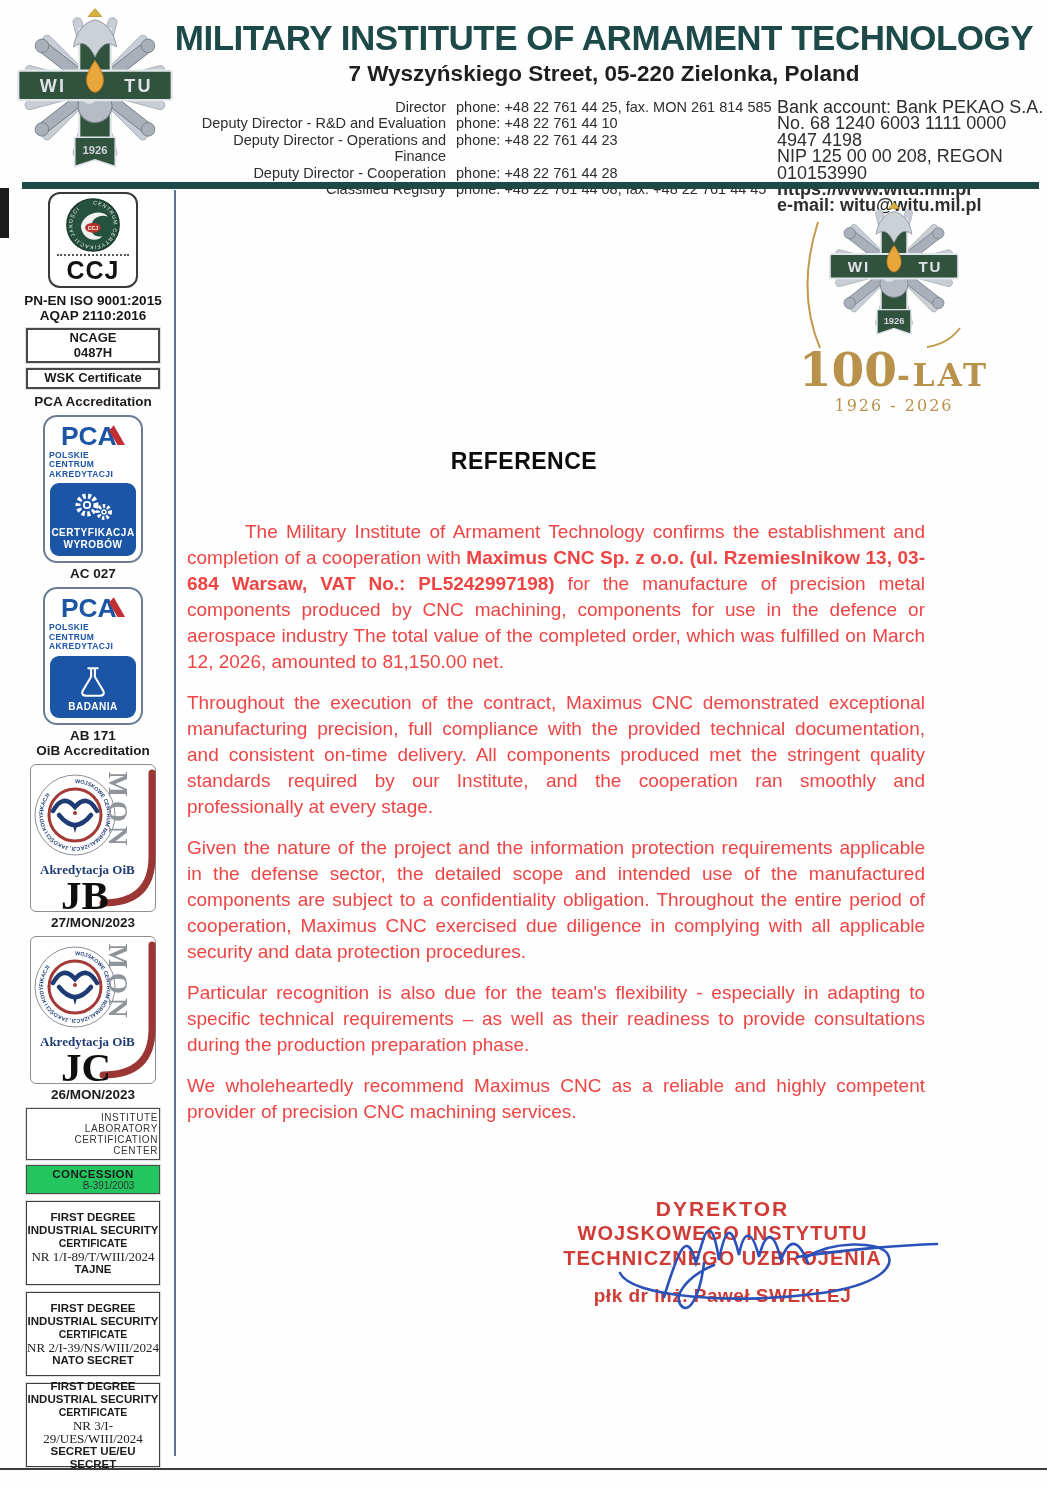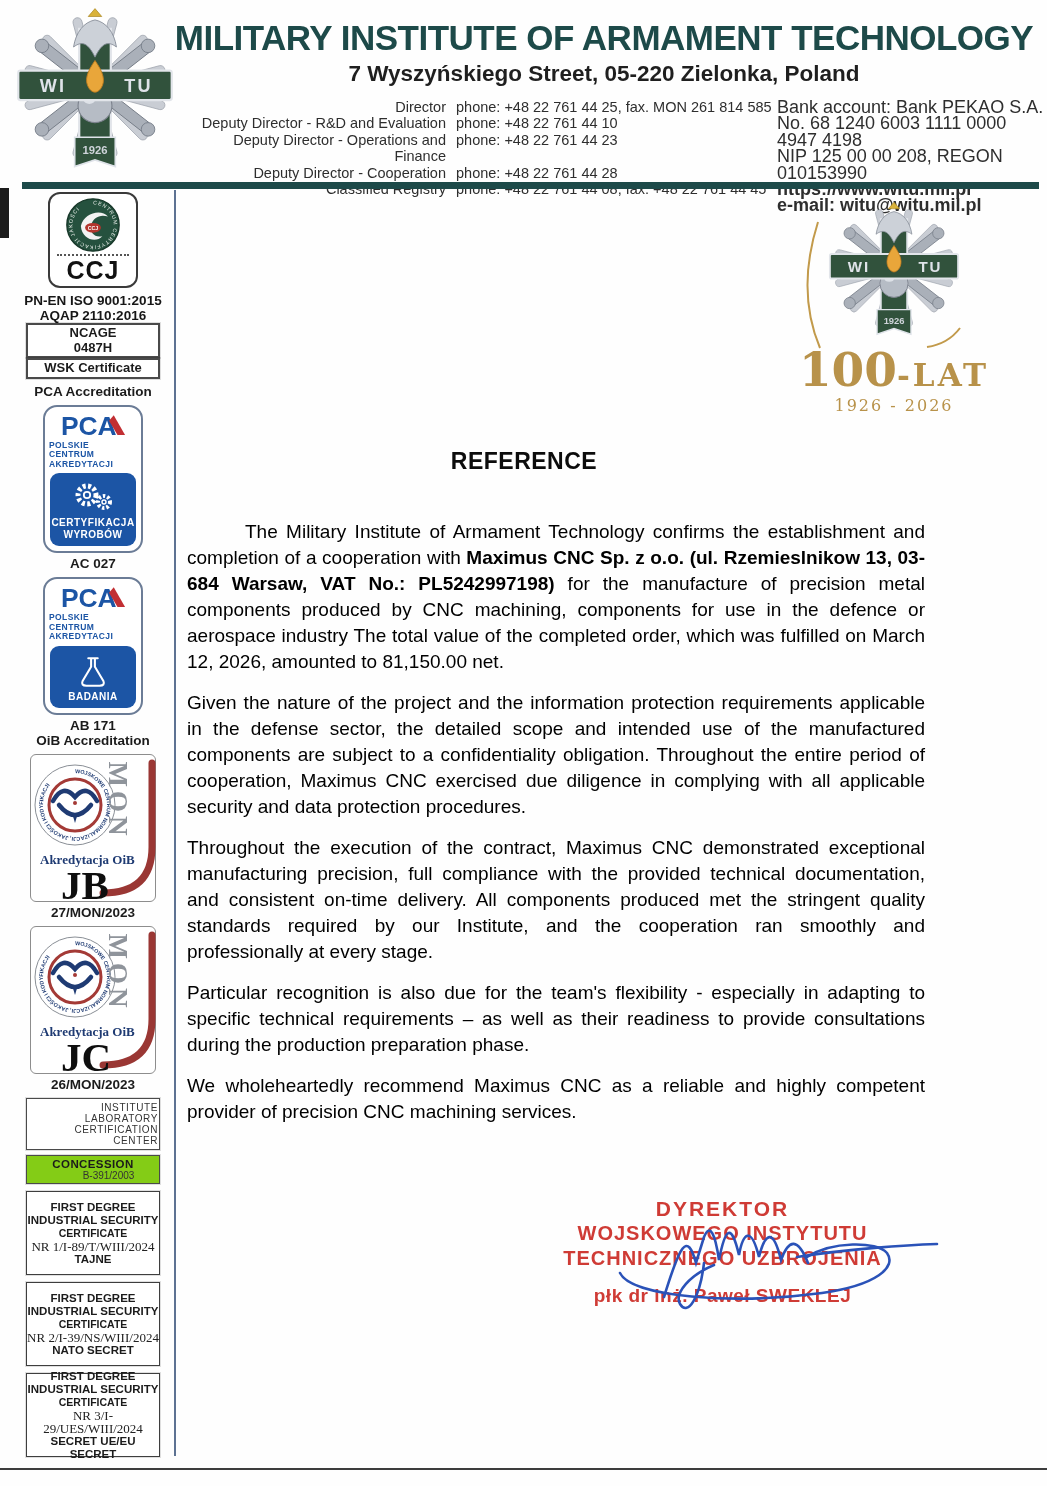--- a/index.html
+++ b/index.html
@@ -27,62 +27,62 @@
   .rule-vert{position:absolute;left:174px;top:190px;width:2px;height:1266px;background:var(--c-rule_blue);}
   .scan-artifact{position:absolute;left:0;top:188px;width:9px;height:50px;background:#1c1c1c;}
 
   
   .sidebar{position:absolute;left:22px;top:192px;width:142px;display:flex;flex-direction:column;align-items:center;}
   .ccj-badge{width:90px;height:96px;border:2px solid #3a3a3a;border-radius:12px;display:flex;flex-direction:column;
              align-items:center;justify-content:flex-start;padding-top:3px;background:#fff;}
   .ccj-divider{width:72px;border-top:2px dotted #555;margin:1px 0 0;}
   .ccj-label{font-size:25px;font-weight:900;letter-spacing:1px;color:#111;}
   .iso-lines{margin-top:5px;font-size:13.5px;font-weight:bold;text-align:center;line-height:15px;color:#161616;}
-  .sb-box{width:134px;border:2px solid #4a4a4a;background:#fff;text-align:center;
+  .sb-box{margin-top:5px;width:134px;border:2px solid #4a4a4a;background:#fff;text-align:center;
           font-size:13px;font-weight:bold;line-height:14.5px;padding:1px 2px;box-shadow:0 0 0 1px rgba(0,0,0,.12);}
   .plain-label{margin-top:5px;font-size:13.5px;font-weight:bold;text-align:center;}
   .pca-badge{margin-top:6px;width:100px;border:2px solid #6b7c96;border-radius:14px;background:#fff;
              display:flex;flex-direction:column;align-items:center;padding:5px 4px 5px;}
   .pca-org{margin-top:2px;font-size:8.5px;font-weight:bold;color:var(--c-pca_blue);letter-spacing:.4px;
            line-height:9.5px;text-align:left;}
   .pca-panel{margin-top:4px;background:var(--c-pca_blue);border-radius:9px;width:86px;padding:7px 2px 6px;
              color:#fff;font-size:10px;font-weight:bold;letter-spacing:.5px;text-align:center;line-height:11.5px;
              display:flex;flex-direction:column;align-items:center;gap:3px;}
   .mon-badge{margin-top:6px;width:126px;height:148px;position:relative;border:1px solid #8d8d8d;border-radius:6px;background:#fff;}
   .mon-caption{position:absolute;left:9px;top:97px;font-family:"Liberation Serif","DejaVu Serif",serif;
                font-size:13px;font-weight:bold;color:var(--c-mon_navy);}
   .mon-code{position:absolute;left:30px;top:106px;font-family:"Liberation Serif","DejaVu Serif",serif;
             font-size:41px;font-weight:bold;color:#0e0e0e;}
   .mon-side{position:absolute;right:-2px;top:30px;transform:rotate(90deg);transform-origin:center;
             font-family:"Liberation Serif","DejaVu Serif",serif;font-size:27px;font-weight:bold;
             letter-spacing:4px;color:#8f949b;}
   .inst-box{margin-top:6px;width:134px;border:1.5px solid #4a4a4a;background:#fff;text-align:right;
             font-size:10px;letter-spacing:.6px;line-height:11px;color:#333;padding:3px 1px;box-shadow:0 0 0 1px rgba(0,0,0,.12);}
-  .conc-box{margin-top:5px;width:134px;border:1.5px solid #4a4a4a;background:#84cc16;text-align:center;padding:2px 1px;box-shadow:0 0 0 1px rgba(0,0,0,.12);}
+  .conc-box{margin-top:5px;width:134px;border:1.5px solid #4a4a4a;background:#22c55e;text-align:center;padding:2px 1px;box-shadow:0 0 0 1px rgba(0,0,0,.12);}
   .conc-box .l1{font-size:11.5px;font-weight:bold;letter-spacing:.4px;}
   .conc-box .l2{font-size:10px;color:#333;padding-left:31px;}
   .sec-cert{margin-top:7px;width:134px;height:84px;border:1.5px solid #3e3e3e;background:#fff;text-align:center;
             display:flex;flex-direction:column;justify-content:center;box-shadow:0 0 0 1px rgba(0,0,0,.12);}
   .sec-cert .b{font-size:11.5px;font-weight:bold;line-height:13px;}
   .sec-cert .n{font-family:"Liberation Serif","DejaVu Serif",serif;font-size:13px;line-height:13px;color:#222;}
 
   
   .anniv{position:absolute;left:788px;top:196px;width:212px;text-align:center;}
   .anniv-arcs{position:absolute;left:0;top:0;pointer-events:none;}
   .anniv-head{margin-top:0;color:var(--c-gold);font-family:"DejaVu Serif","Liberation Serif",serif;line-height:1;}
   .anniv-head .n100{font-size:47px;font-weight:bold;}
   .anniv-head .lat{font-size:31px;font-weight:bold;letter-spacing:3px;}
   .anniv-years{margin-top:3px;color:var(--c-gold);font-family:"DejaVu Serif","Liberation Serif",serif;
                font-size:16px;letter-spacing:2px;}
 
   
   .doc{position:absolute;left:187px;top:192px;width:738px;}
   .doc-title{margin-top:256px;margin-bottom:44px;text-align:center;position:relative;left:-32px;
              font-size:23px;font-weight:bold;color:#0c0c0c;letter-spacing:.5px;}
-  .doc p{font-size:19px;line-height:26px;text-align:justify;color:#000000;margin-bottom:15px;}
+  .doc p{font-size:19px;line-height:26px;text-align:justify;color:#ef4444;margin-bottom:15px;}
   .doc p.indent{text-indent:58px;}
   .doc b{font-weight:bold;}
 
   
   .stamp{position:absolute;left:530px;top:1196px;width:385px;text-align:center;color:var(--c-stamp_red);}
   .stamp .s1{font-size:21px;font-weight:bold;letter-spacing:2px;line-height:25px;}
   .stamp .s2{font-size:20px;font-weight:bold;letter-spacing:1px;line-height:25px;}
   .stamp .name{margin-top:14px;font-size:19px;font-weight:bold;letter-spacing:.5px;}
   .sig-svg{position:absolute;left:592px;top:1205px;}
   svg text{user-select:none;}
@@ -334,22 +334,22 @@
     <svg width="132" height="142" viewBox="0 0 140 150" style="margin-top:4px;">
       <use href="#witu-emblem"></use>
     </svg>
     <div class="anniv-head"><span class="n100">100</span><span class="lat">-LAT</span></div>
     <div class="anniv-years">1926 - 2026</div>
   </div>
 
   <div class="doc">
     <div class="doc-title">REFERENCE</div>
     <p class="indent"><span>The Military Institute of Armament Technology confirms the establishment and completion of a cooperation with </span><b>Maximus CNC Sp. z o.o. (ul. Rzemieslnikow 13, 03-684 Warsaw, VAT No.: PL5242997198)</b><span> for the manufacture of precision metal components produced by CNC machining, components for use in the defence or aerospace industry The total value of the completed order, which was fulfilled on March 12, 2026, amounted to 81,150.00 net.</span></p>
+    <p>Throughout the execution of the contract, Maximus CNC demonstrated exceptional manufacturing precision, full compliance with the provided technical documentation, and consistent on-time delivery. All components produced met the stringent quality standards required by our Institute, and the cooperation ran smoothly and professionally at every stage.</p>
     <p>Given the nature of the project and the information protection requirements applicable in the defense sector, the detailed scope and intended use of the manufactured components are subject to a confidentiality obligation. Throughout the entire period of cooperation, Maximus CNC exercised due diligence in complying with all applicable security and data protection procedures.</p>
-    <p>Throughout the execution of the contract, Maximus CNC demonstrated exceptional manufacturing precision, full compliance with the provided technical documentation, and consistent on-time delivery. All components produced met the stringent quality standards required by our Institute, and the cooperation ran smoothly and professionally at every stage.</p>
     <p>Particular recognition is also due for the team's flexibility - especially in adapting to specific technical requirements – as well as their readiness to provide consultations during the production preparation phase.</p>
     <p>We wholeheartedly recommend Maximus CNC as a reliable and highly competent provider of precision CNC machining services.</p>
   </div>
 
   <div class="stamp">
     <div class="s1">DYREKTOR</div>
     <div class="s2">WOJSKOWEGO INSTYTUTU</div>
     <div class="s2">TECHNICZNEGO UZBROJENIA</div>
     <div class="name">płk dr inż. Paweł SWEKLEJ</div>
   </div>

